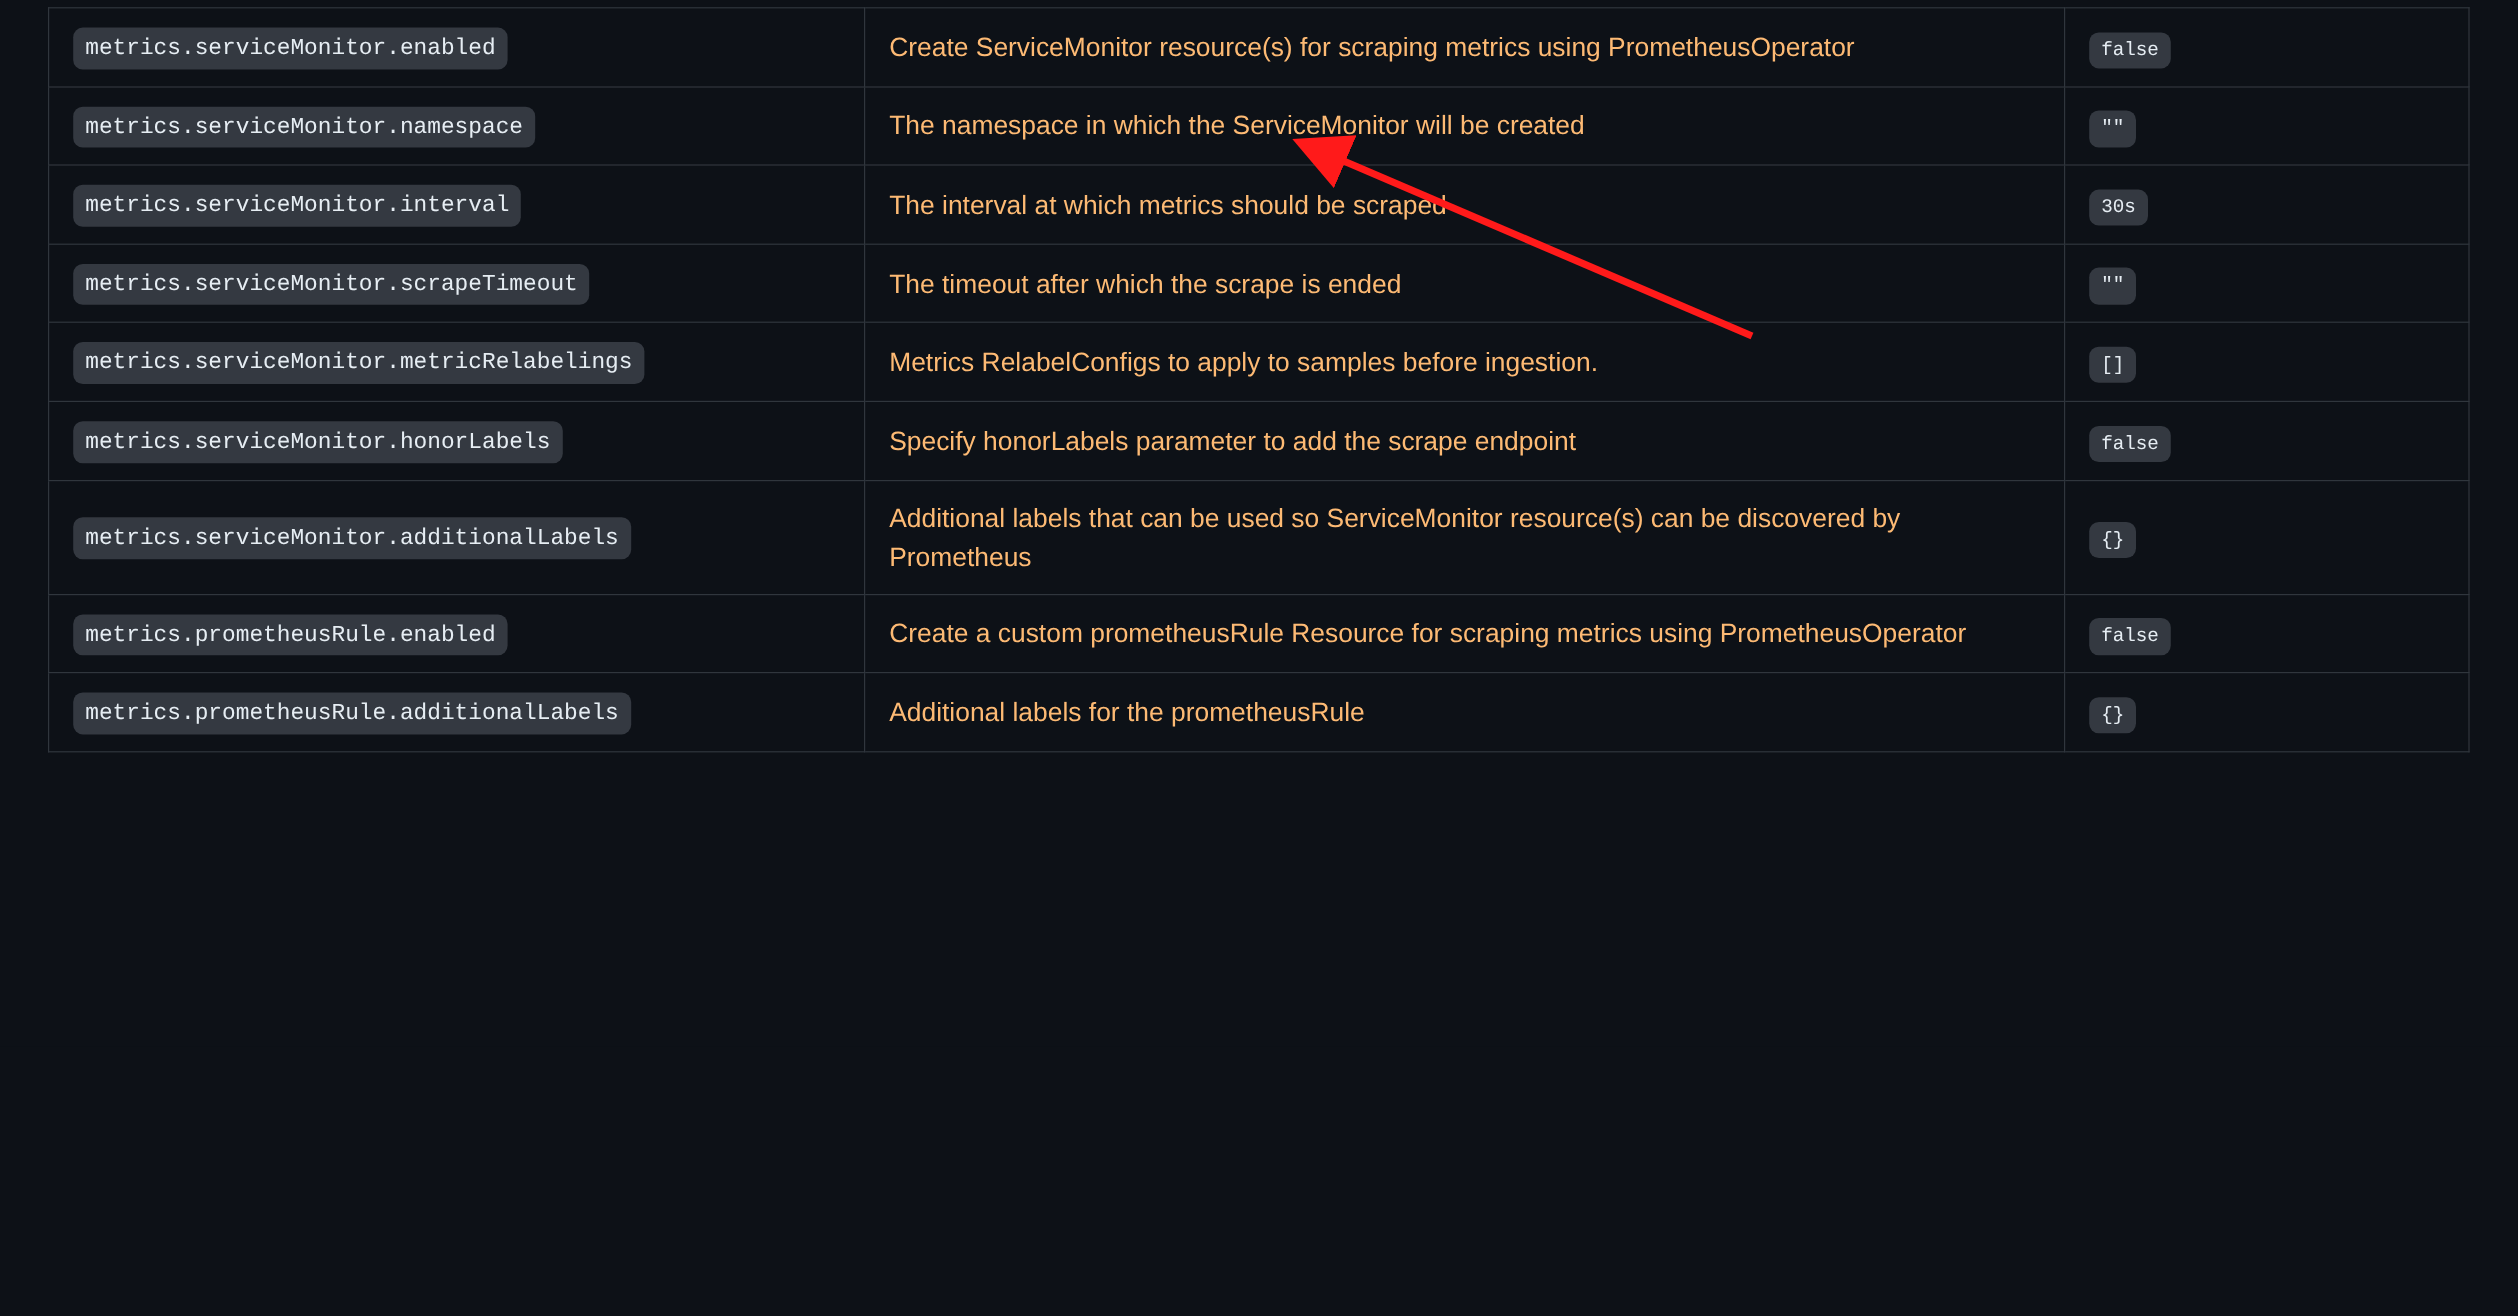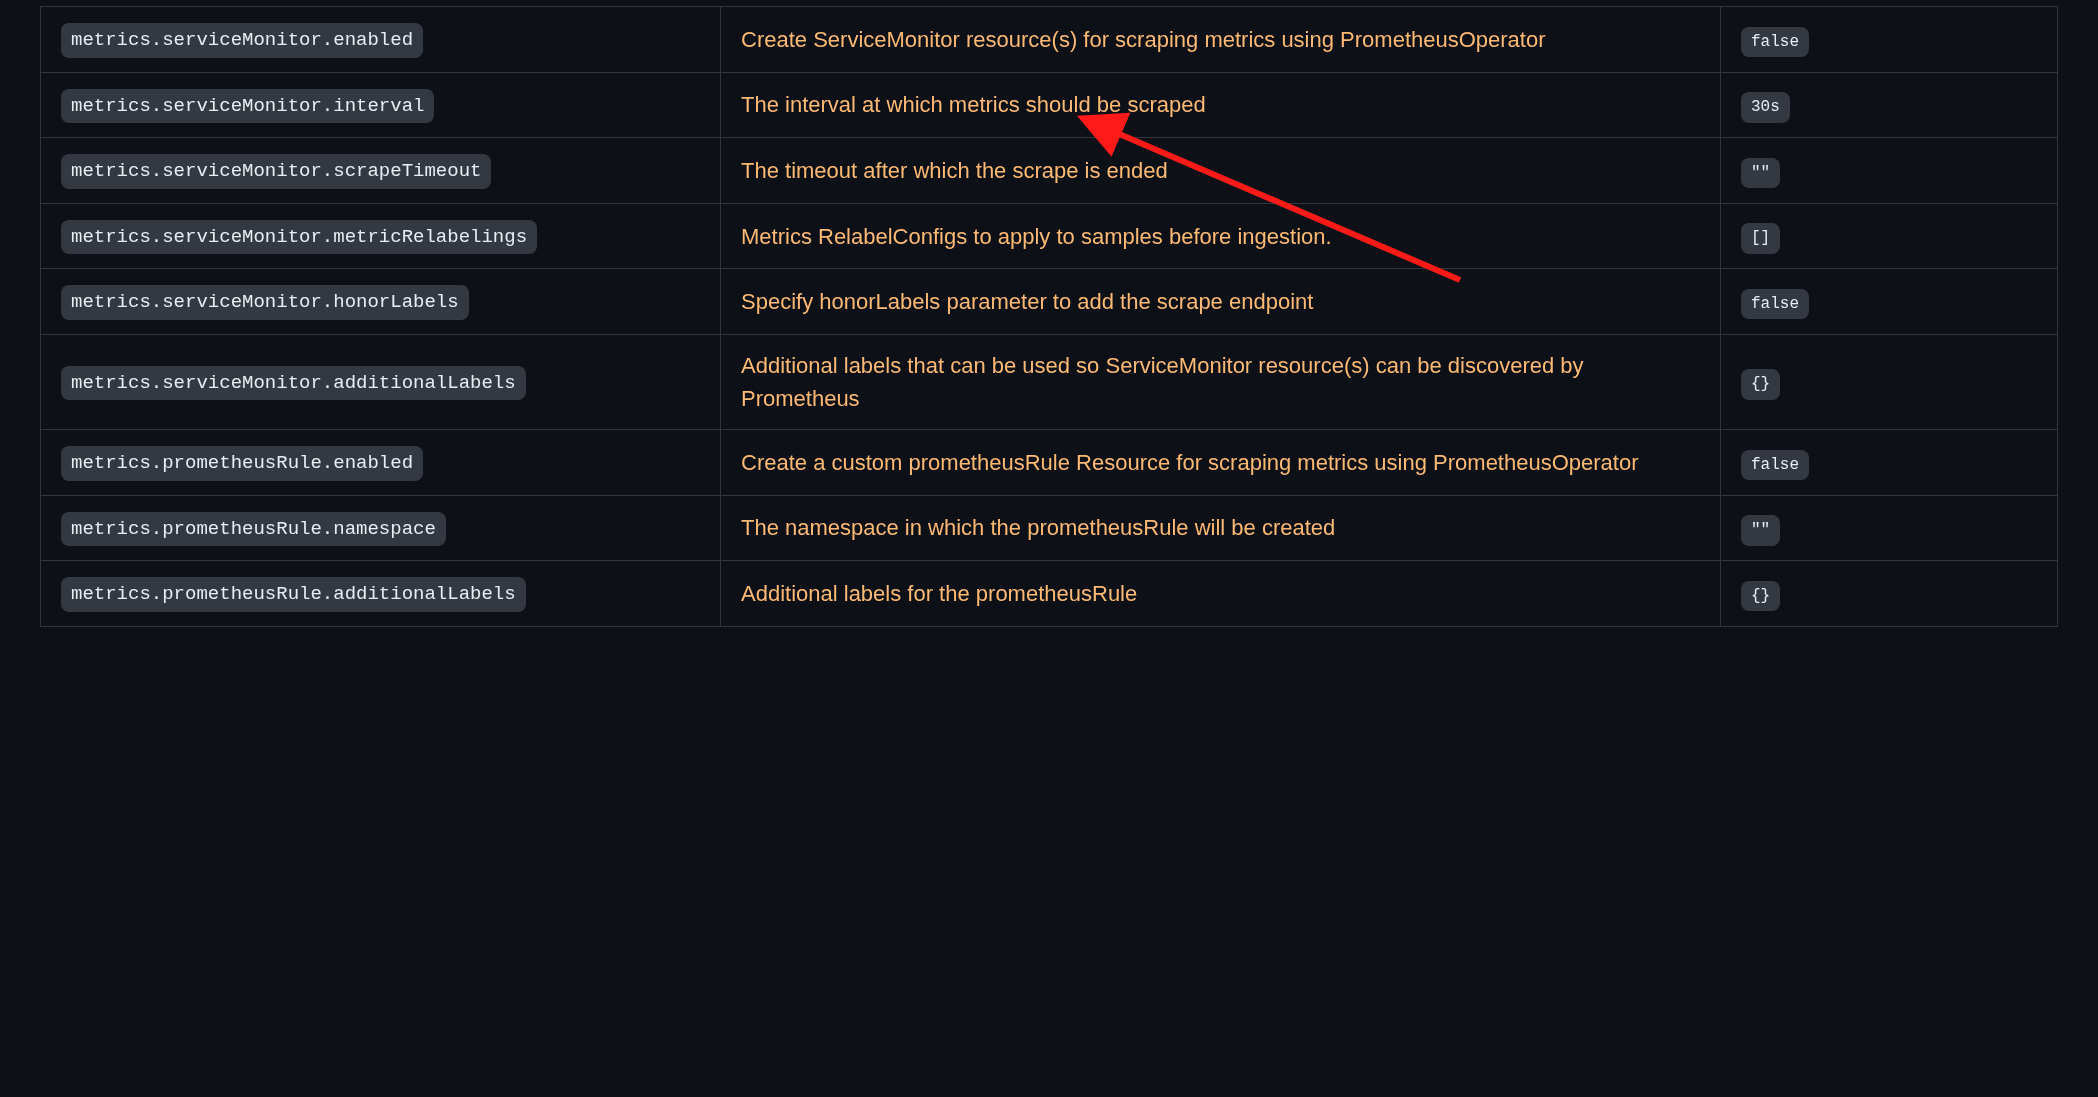--- a/index.html
+++ b/index.html
@@ -69,20 +69,25 @@
         <col class="desc">
         <col class="val">
     </colgroup>
     <tbody>
         <tr>
           <td class="param"><code class="chip">metrics.serviceMonitor.enabled</code></td>
           <td class="desc">Create ServiceMonitor resource(s) for scraping metrics using PrometheusOperator</td>
           <td class="val"><code class="chip">false</code></td>
         </tr>
         <tr>
+          <td class="param"><code class="chip">metrics.serviceMonitor.namespace</code></td>
+          <td class="desc">The namespace in which the ServiceMonitor will be created</td>
+          <td class="val"><code class="chip">""</code></td>
+        </tr>
+        <tr>
           <td class="param"><code class="chip">metrics.serviceMonitor.interval</code></td>
           <td class="desc">The interval at which metrics should be scraped</td>
           <td class="val"><code class="chip">30s</code></td>
         </tr>
         <tr>
           <td class="param"><code class="chip">metrics.serviceMonitor.scrapeTimeout</code></td>
           <td class="desc">The timeout after which the scrape is ended</td>
           <td class="val"><code class="chip">""</code></td>
         </tr>
         <tr>
@@ -99,25 +104,20 @@
           <td class="param"><code class="chip">metrics.serviceMonitor.additionalLabels</code></td>
           <td class="desc">Additional labels that can be used so ServiceMonitor resource(s) can be discovered by Prometheus</td>
           <td class="val"><code class="chip">{}</code></td>
         </tr>
         <tr>
           <td class="param"><code class="chip">metrics.prometheusRule.enabled</code></td>
           <td class="desc">Create a custom prometheusRule Resource for scraping metrics using PrometheusOperator</td>
           <td class="val"><code class="chip">false</code></td>
         </tr>
         <tr>
-          <td class="param"><code class="chip">metrics.prometheusRule.namespace</code></td>
-          <td class="desc">The namespace in which the prometheusRule will be created</td>
-          <td class="val"><code class="chip">""</code></td>
-        </tr>
-        <tr>
           <td class="param"><code class="chip">metrics.prometheusRule.additionalLabels</code></td>
           <td class="desc">Additional labels for the prometheusRule</td>
           <td class="val"><code class="chip">{}</code></td>
         </tr>
       </tbody>
   </table>
 
   <svg class="annotations" width="2098" height="1097">
     <defs>
       <marker id="arrowhead" markerWidth="8" markerHeight="8" refX="2" refY="4" orient="auto">

